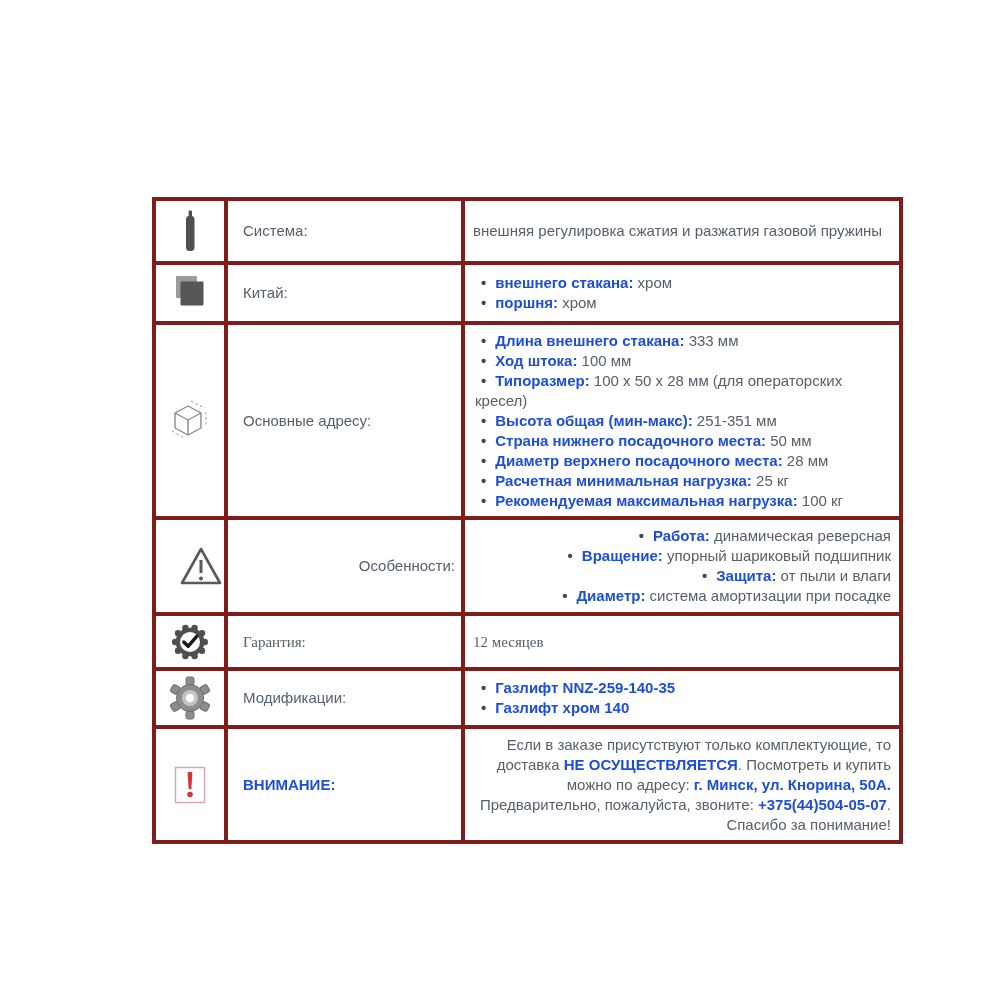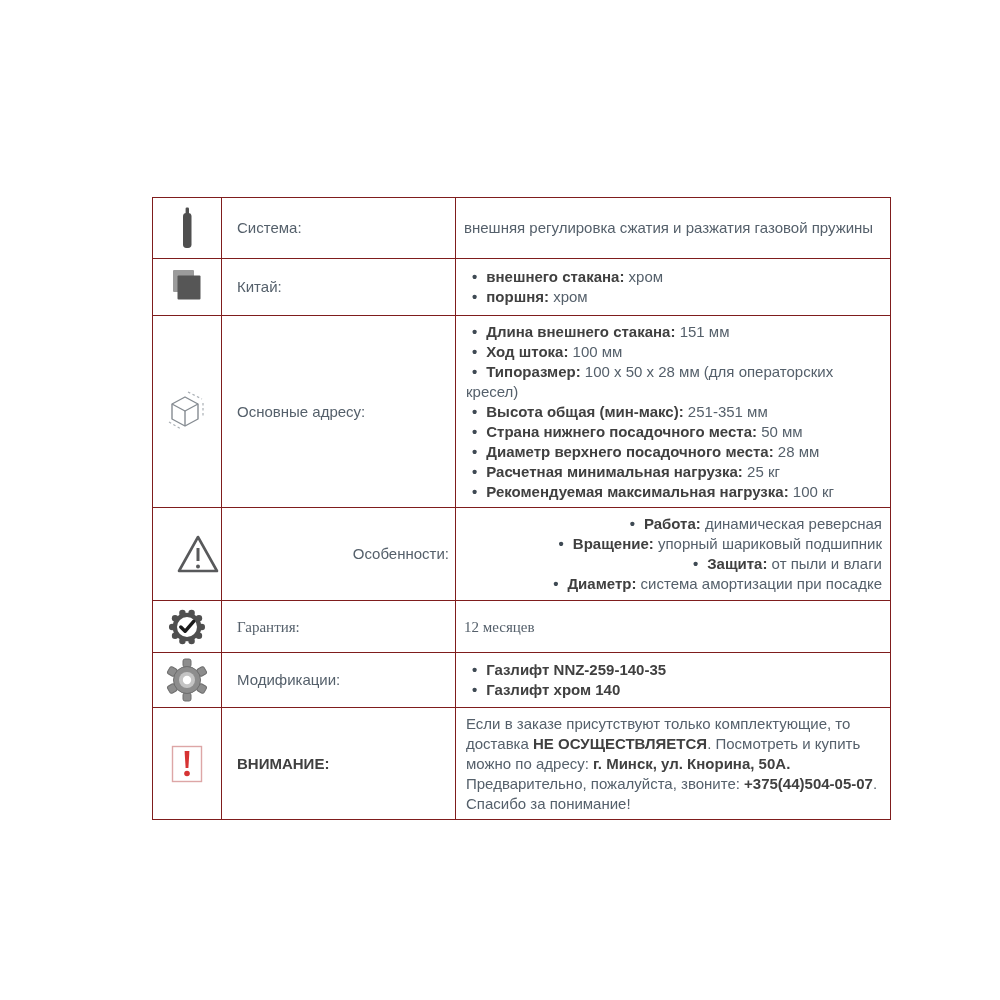--- a/index.html
+++ b/index.html
@@ -17,48 +17,48 @@
   }
   table.spec-table{
     border-collapse:collapse;
     table-layout:fixed;
     width:698px;
     font-size:15px;
     line-height:20px;
     color:#55606b;
   }
   table.spec-table td{
-    border:1px solid #7f1d1d;
+    border:4px solid #7f1d1d;
     vertical-align:middle;
     overflow:hidden;
   }
   td.c-icon{ width:68px; text-align:center; padding:3px 0; }
   td.c-label{ width:212px; padding:4px 6px 4px 15px; }
   td.c-value{ width:418px; padding:5px 8px; border-right:none; }
   tr.r0 td{ height:50px; }
   tr.r1 td{ height:46px; }
   tr.r2 td{ height:181px; }
   tr.r3 td{ height:82px;text-align:right; }
   tr.r4 td{ height:45px; }
   tr.r5 td{ height:41px;font-family:Liberation Serif, serif; }
   tr.r6 td{ height:44px; }
   tr.r7 td{ height:101px; }
-  .b{ font-weight:bold; color:#404040; }
+  .b{ font-weight:bold; color:#1d4ed8; }
   ul.bullets{
     list-style:none;
     margin:0;
     padding:0 0 0 2px;
   }
   ul.bullets li::before{
     content:"\2022";
     font-weight:bold;
     color:#3f4a54;
     margin:0 9px 0 6px;
   }
-  .attention-text{ margin:0; padding-left:2px; }
+  .attention-text{ margin:0; padding-left:2px;text-align:right; }
   .icon-svg{ display:inline-block; vertical-align:middle; }
 </style>
 </head>
 <body>
 
 <div class="spec-wrap">
 <table class="spec-table">
 
   <tbody>
         <tr class="r0">
@@ -99,21 +99,21 @@
         <g stroke="#aab0b5" stroke-width="1.2" stroke-dasharray="2.5,2.5" fill="none">
           <line x1="25" y1="4" x2="39" y2="11"></line>
           <line x1="40" y1="15" x2="40" y2="30"></line>
           <line x1="6" y1="34" x2="18" y2="41"></line>
         </g>
       </svg>
     </td>
     <td class="c-label">Основные адресу:</td>
     <td class="c-value">
       <ul class="bullets">
-        <li><span class="b">Длина внешнего стакана:</span><span> 151 мм</span></li>
+        <li><span class="b">Длина внешнего стакана:</span><span> 333 мм</span></li>
         <li><span class="b">Ход штока:</span><span> 100 мм</span></li>
         <li><span class="b">Типоразмер:</span><span> 100 x 50 x 28 мм (для операторских кресел)</span></li>
         <li><span class="b">Высота общая (мин-макс):</span><span> 251-351 мм</span></li>
         <li><span class="b">Страна нижнего посадочного места:</span><span> 50 мм</span></li>
         <li><span class="b">Диаметр верхнего посадочного места:</span><span> 28 мм</span></li>
         <li><span class="b">Расчетная минимальная нагрузка:</span><span> 25 кг</span></li>
         <li><span class="b">Рекомендуемая максимальная нагрузка:</span><span> 100 кг</span></li>
       </ul>
     </td>
   </tr>

